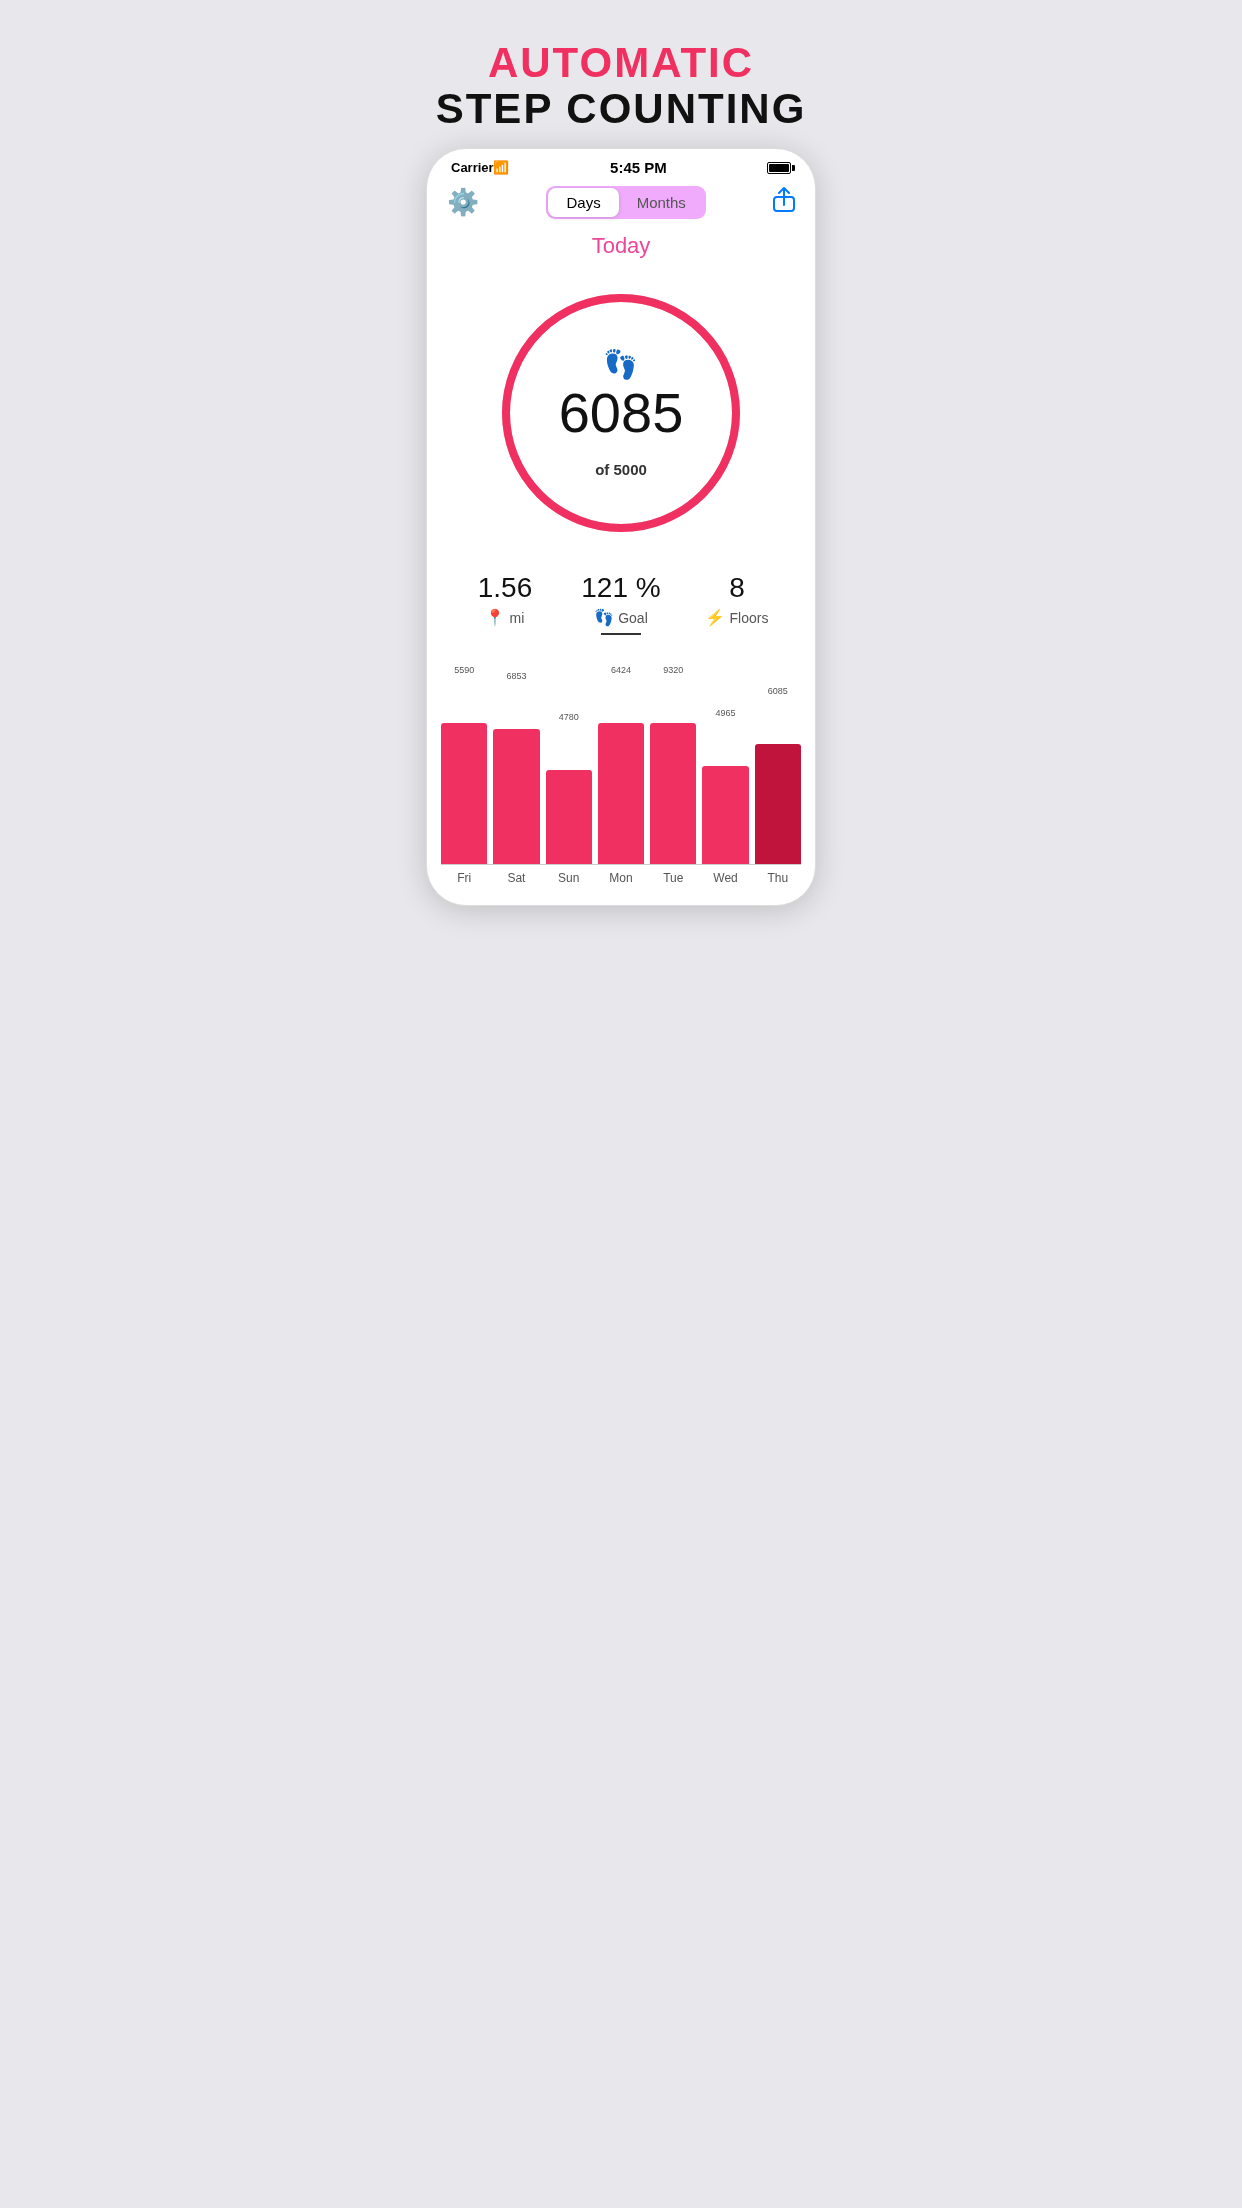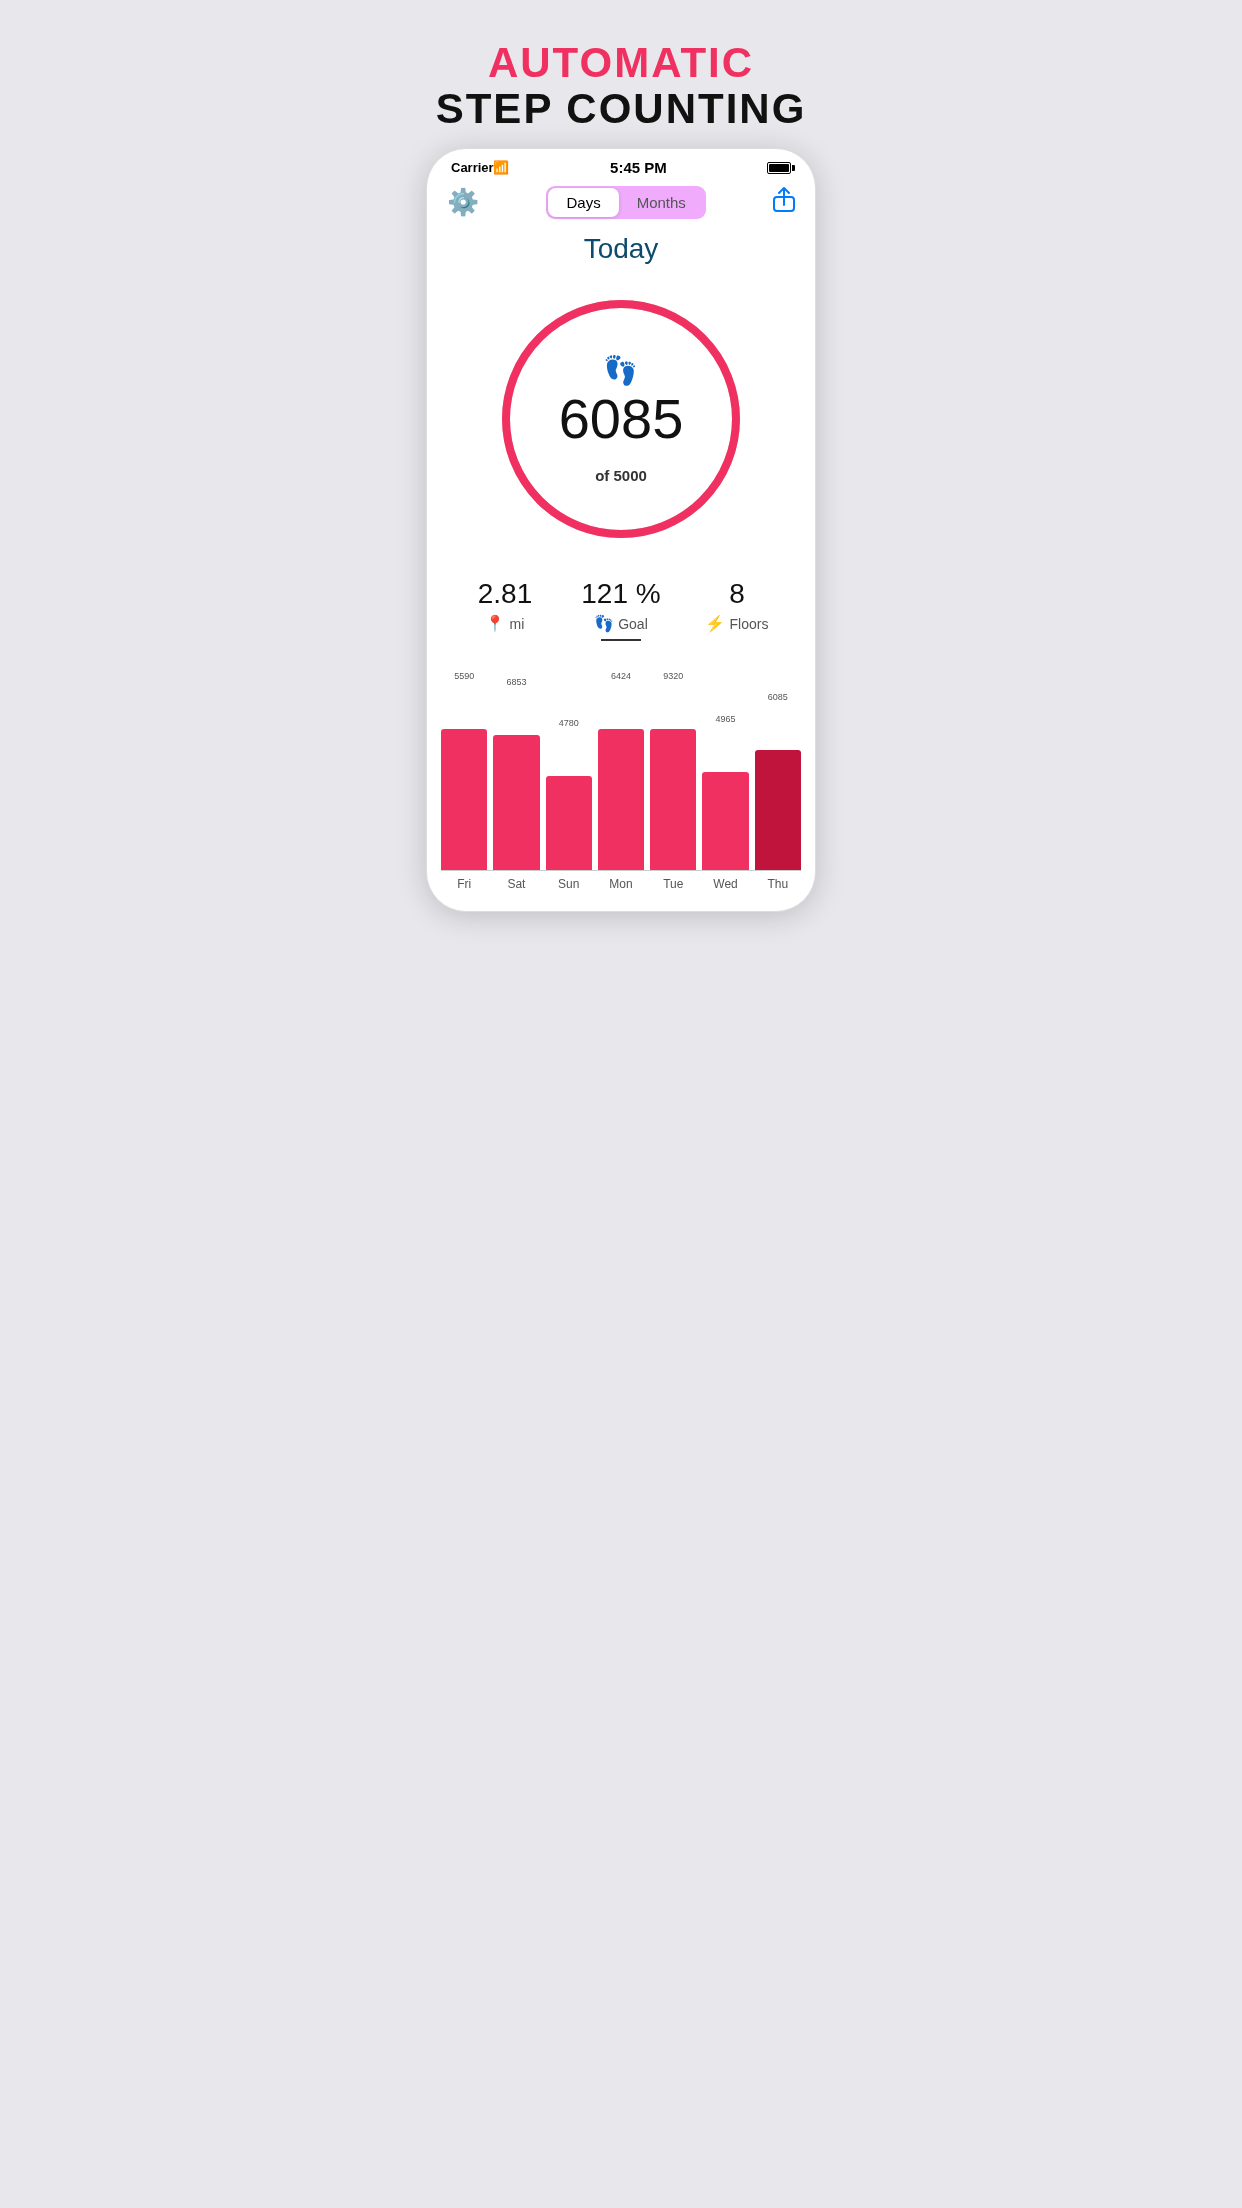--- a/index.html
+++ b/index.html
@@ -151,23 +151,23 @@
       font-size: 22px;
       cursor: pointer;
       color: #333;
       background: none;
       border: none;
     }
 
     
     .today-label {
       text-align: center;
-      font-size: 28px;
+      font-size: 22px;
       font-weight: 400;
-      color: #0c4a6e;
+      color: #ec4899;
       padding: 4px 0 14px;
     }
 
     
     .circle-container {
       display: flex;
       justify-content: center;
       align-items: center;
       padding: 10px 0 20px;
     }
@@ -365,21 +365,21 @@
         <div class="circle-inner">
           <span class="footprint-icon">👣</span>
           <div class="step-count">6085</div>
           <div class="of-goal">of 5000</div>
         </div>
       </div>
     </div>
 
     <div class="stats-row">
       <div class="stat-item">
-        <div class="stat-value">2.81</div>
+        <div class="stat-value">1.56</div>
         <div class="stat-label-row">
           <span class="stat-icon" style="color:#3cb371">📍</span>
           <span class="stat-label">mi</span>
         </div>
       </div>
       <div class="stat-item">
         <div class="stat-value">121 %</div>
         <div class="stat-label-row">
           <span class="stat-icon" style="color:#f03060">👣</span>
           <span class="stat-label">Goal</span>

